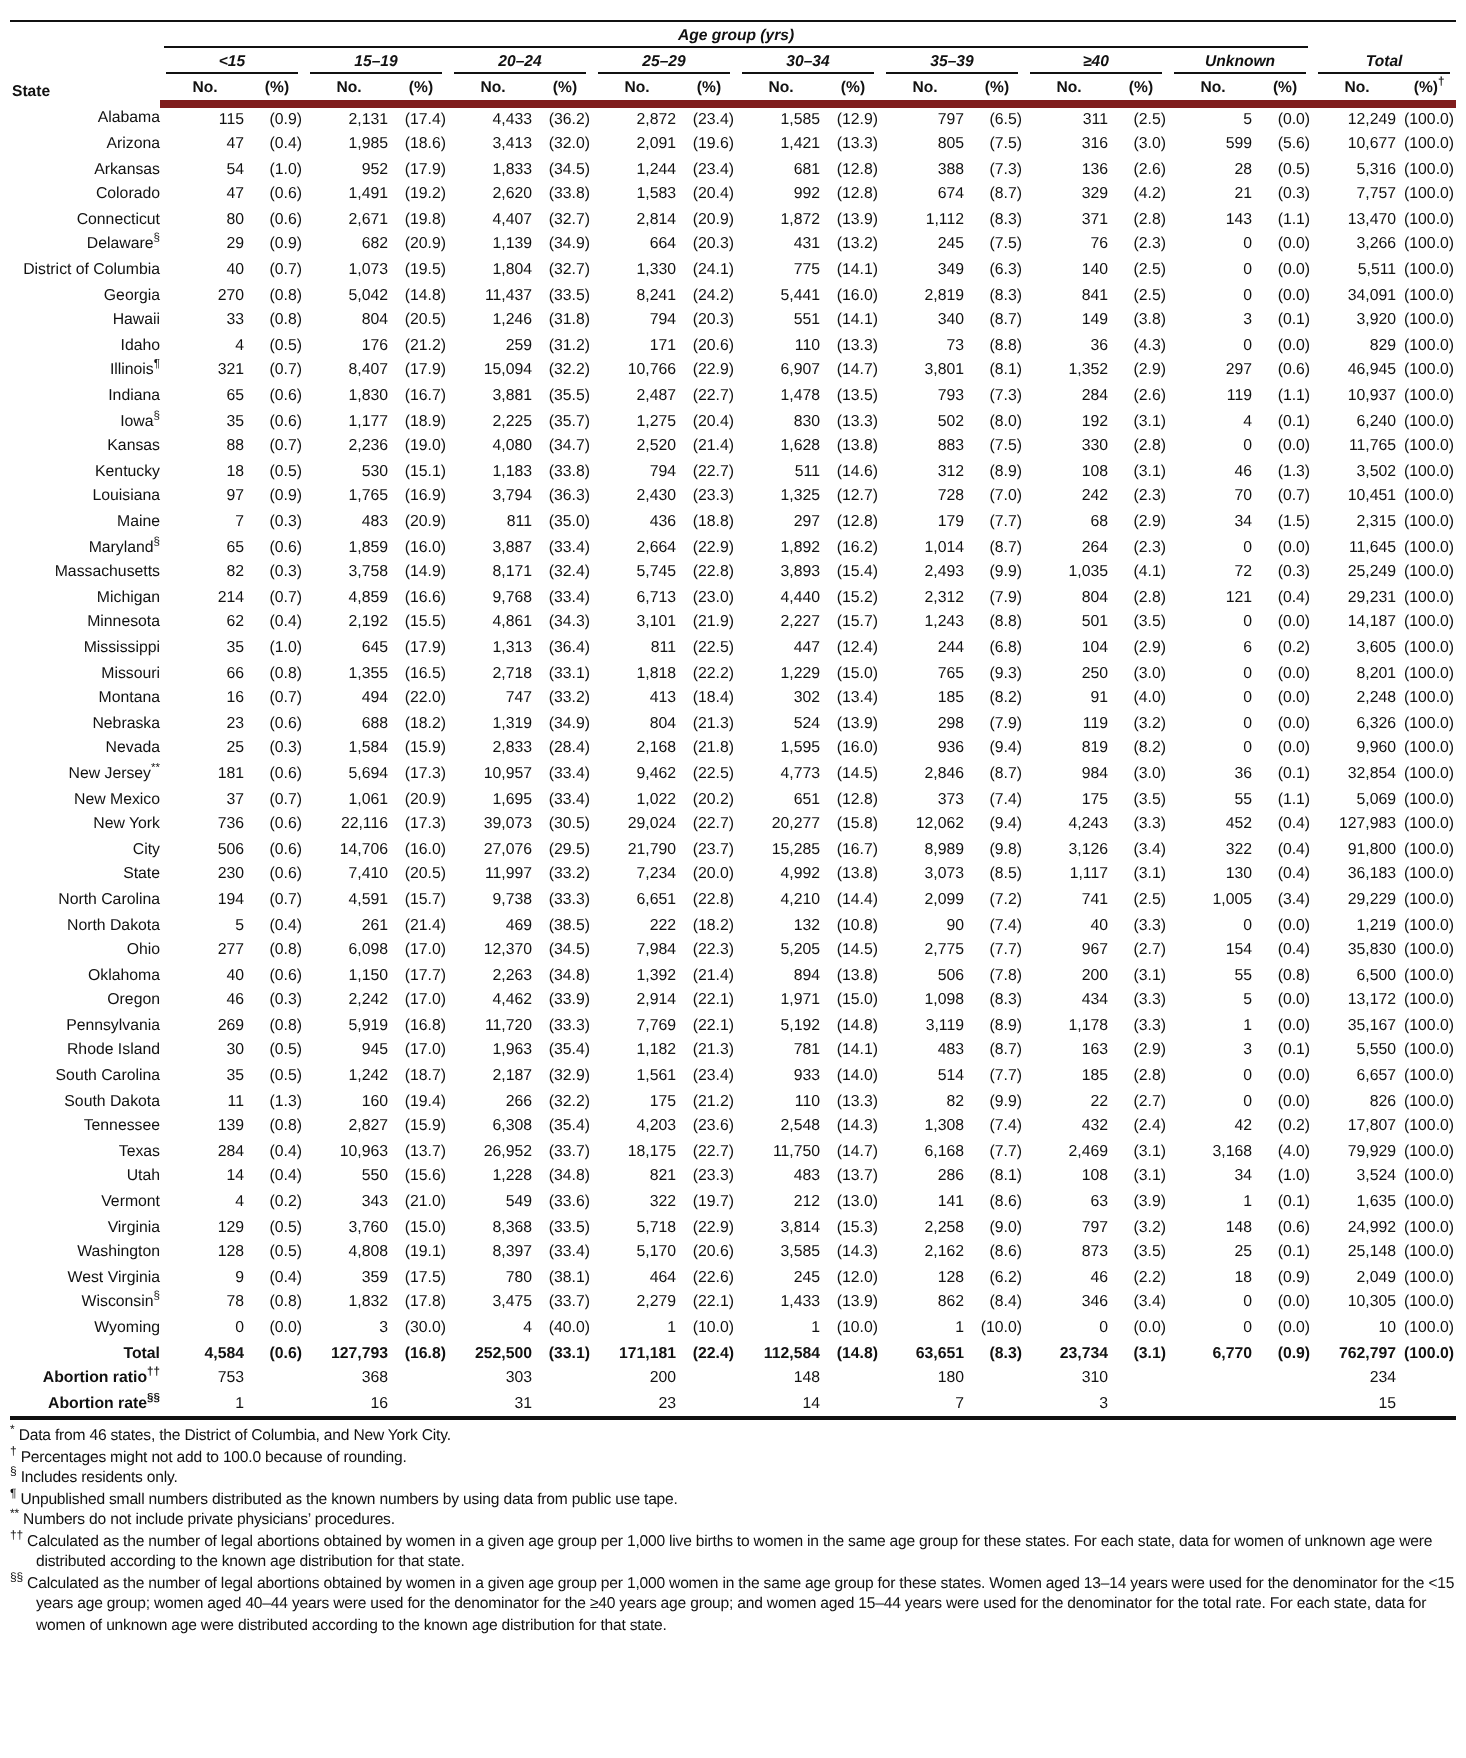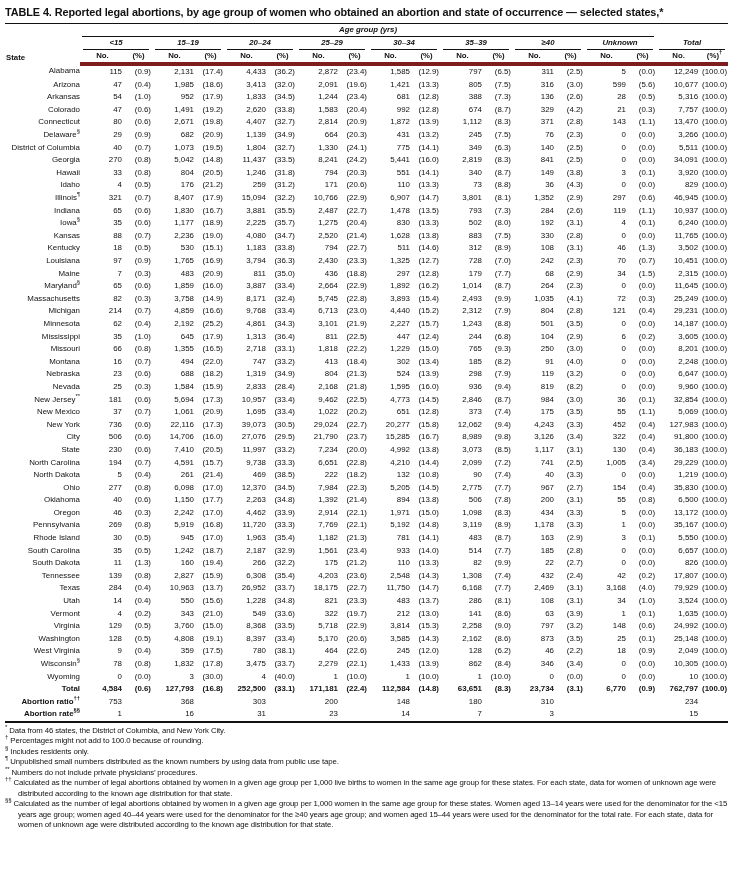--- a/index.html
+++ b/index.html
@@ -21,21 +21,20 @@
   sup{font-size:5.8px;line-height:0;}
   .footnotes{margin-top:3px;width:723px;}
   .footnote{font-size:7.8px;line-height:10.5px;padding-left:13px;text-indent:-13px;letter-spacing:-0.1px;}
   .footnote sup{font-size:6px;}
 </style>
 </head>
 <body>
 
 <div class="page">
   <div class="title">
-    <div>TABLE 4. Reported legal abortions, by age group of women who obtained an abortion and state of occurrence — selected states,*</div>
   </div>
 
   <table class="data">
     <colgroup>
         <col style="width: 75px;">
         <col style="width: 45px;">
         <col style="width: 27px;">
         <col style="width: 45px;">
         <col style="width: 27px;">
         <col style="width: 45px;">
@@ -530,21 +529,21 @@
           <td class="no">121</td>
           <td class="pct">(0.4)</td>
           <td class="no">29,231</td>
           <td class="pct">(100.0)</td>
         </tr>
         <tr>
           <td class="state"><span>Minnesota</span></td>
           <td class="no">62</td>
           <td class="pct">(0.4)</td>
           <td class="no">2,192</td>
-          <td class="pct">(25.2)</td>
+          <td class="pct">(15.5)</td>
           <td class="no">4,861</td>
           <td class="pct">(34.3)</td>
           <td class="no">3,101</td>
           <td class="pct">(21.9)</td>
           <td class="no">2,227</td>
           <td class="pct">(15.7)</td>
           <td class="no">1,243</td>
           <td class="pct">(8.8)</td>
           <td class="no">501</td>
           <td class="pct">(3.5)</td>
@@ -627,21 +626,21 @@
           <td class="no">804</td>
           <td class="pct">(21.3)</td>
           <td class="no">524</td>
           <td class="pct">(13.9)</td>
           <td class="no">298</td>
           <td class="pct">(7.9)</td>
           <td class="no">119</td>
           <td class="pct">(3.2)</td>
           <td class="no">0</td>
           <td class="pct">(0.0)</td>
-          <td class="no">6,647</td>
+          <td class="no">6,326</td>
           <td class="pct">(100.0)</td>
         </tr>
         <tr>
           <td class="state"><span>Nevada</span></td>
           <td class="no">25</td>
           <td class="pct">(0.3)</td>
           <td class="no">1,584</td>
           <td class="pct">(15.9)</td>
           <td class="no">2,833</td>
           <td class="pct">(28.4)</td>

